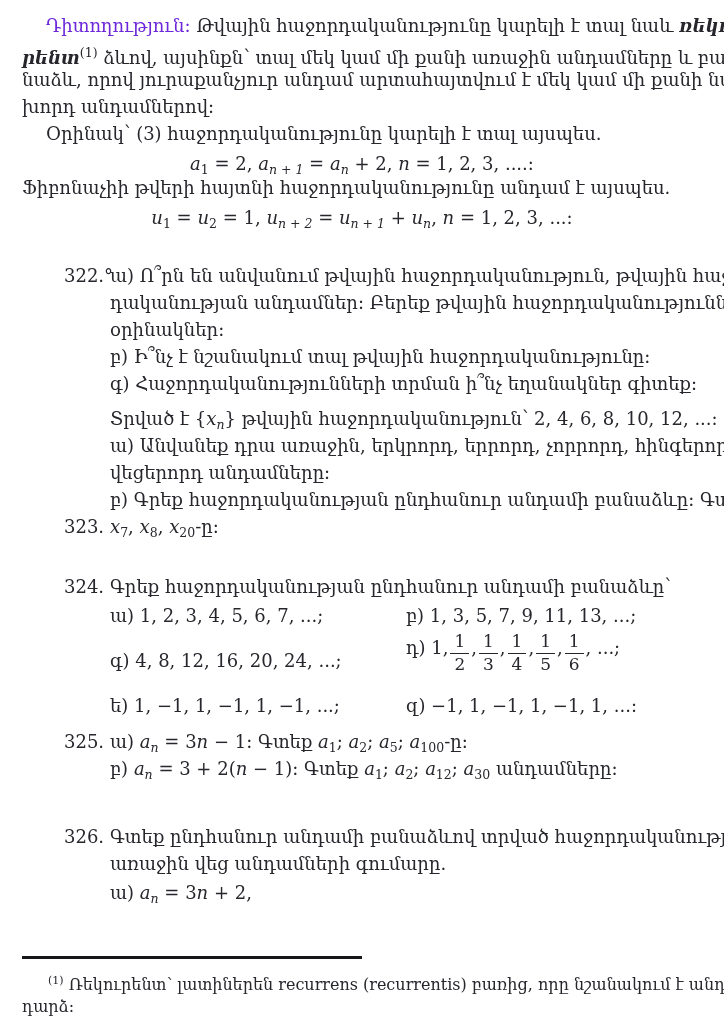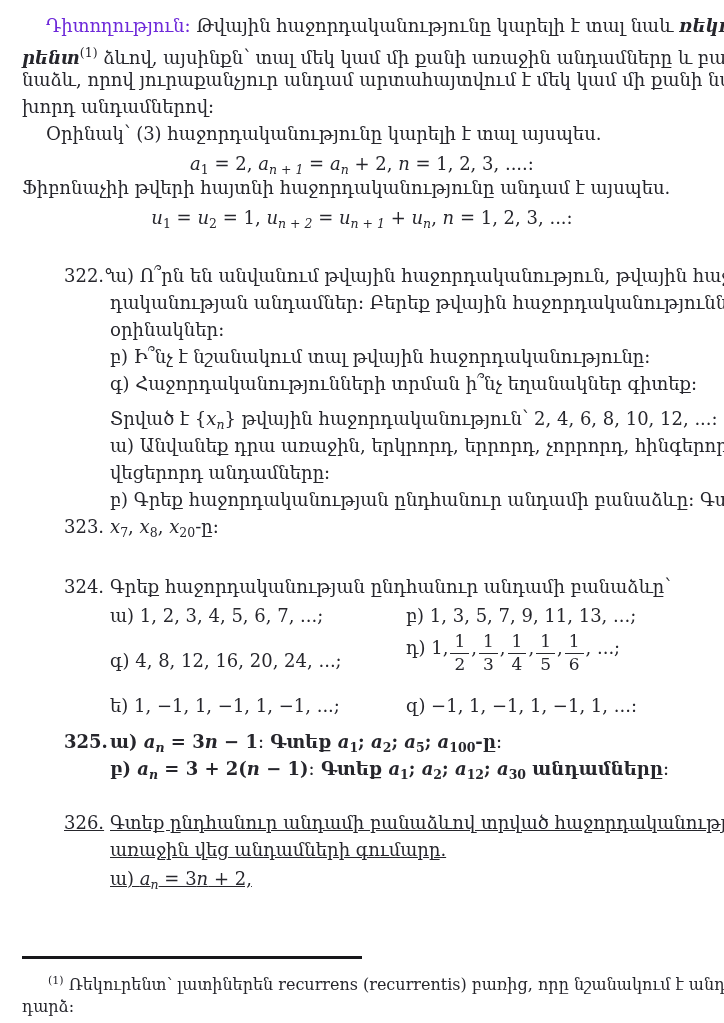--- a/index.html
+++ b/index.html
@@ -29,22 +29,22 @@
   .frac .fn{display:block;border-bottom:1.5px solid #26262c;padding:1px 4px 2px 4px;}
   .frac .fd{display:block;padding-top:2px;}
   
   .exercises{margin-top:34px;}
   .exercise{display:flex;}
   .ex-num{margin-left:42px;width:46px;flex-shrink:0;line-height:27px;
           white-space:nowrap;}
   .ex-body{flex:1;min-width:0;}
   .mt8{margin-top:8px;align-items:flex-end;}
   .mt16{margin-top:33px;}
-  .mt6{margin-top:6px;font-weight:bold;}
-  .mt23{margin-top:27px;text-decoration:underline;}
+  .mt6{margin-top:6px;}
+  .mt23{margin-top:41px;}
   .optgrid{display:grid;grid-template-columns:296px 1fr;align-items:center;}
   .optgrid .line{height:32px;line-height:32px;}
   .optgrid .tall{height:58px;display:flex;align-items:flex-start;}
   
   .footnote{position:absolute;left:22px;right:22px;top:956px;font-size:16px;}
   .fn-rule{width:340px;height:3px;background:#17171a;margin-bottom:9px;}
   .fn-line{height:26px;line-height:26px;white-space:nowrap;}
   .fn-line .tk-sup{font-size:11px;vertical-align:6px;}
   .fn-indent{text-indent:26px;}
 </style>

